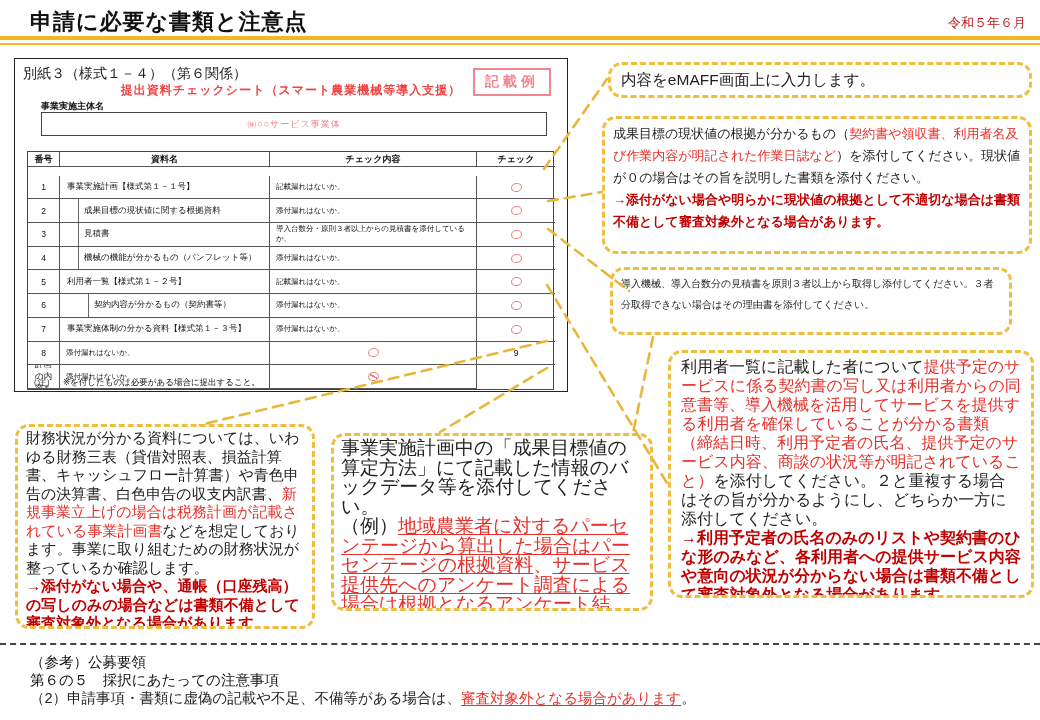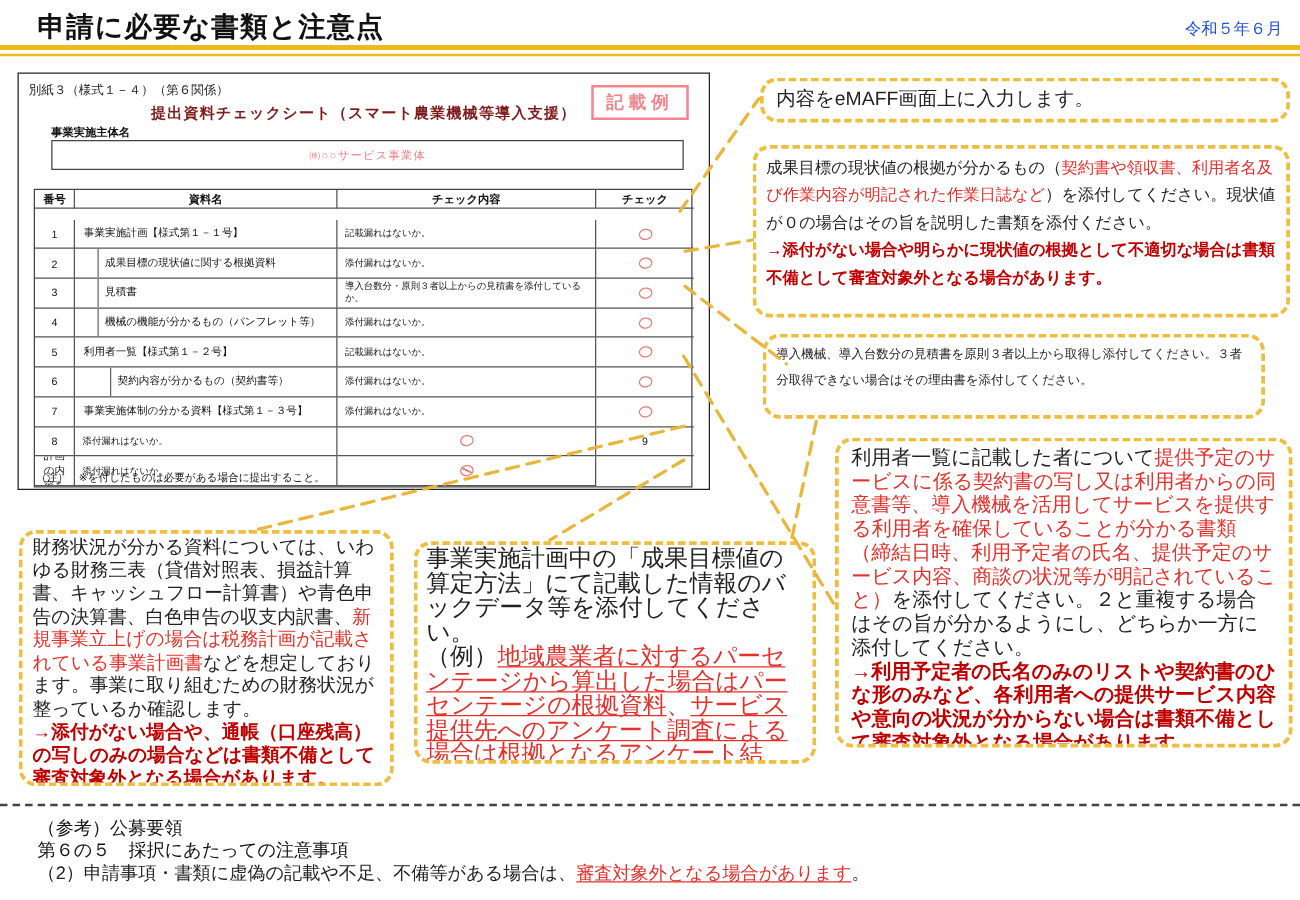--- a/index.html
+++ b/index.html
@@ -1,29 +1,29 @@
 <!DOCTYPE html>
 <html><head>
 <meta charset="utf-8">
 <style>
   * { box-sizing: border-box; margin: 0; padding: 0; }
   body { background:#fff; font-family:"Liberation Sans","DejaVu Sans",sans-serif; }
   .stage { position:relative; width:1040px; height:720px; background:#fff; overflow:hidden; }
 
   
   .page-title { position:absolute; left:30px; top:7px; font-size:22px; font-weight:bold; color:#111; letter-spacing:1px; }
-  .page-date { position:absolute; right:14px; top:14px; font-size:13px; color:#1d4ed8; }
+  .page-date { position:absolute; right:14px; top:14px; font-size:13px; color:#b91c1c; }
   .gold-line-thick { position:absolute; left:0; top:36px; width:1040px; height:4px; background:#EFB920; }
   .gold-line-thin  { position:absolute; left:0; top:43px; width:1040px; height:2px; background:#EFB920; }
 
   
   .doc { position:absolute; left:14px; top:58px; width:554px; height:334px; background:#fff; border:1.5px solid #222; }
-  .doc-ref { position:absolute; left:8px; top:6px; font-size:10px; color:#222; }
+  .doc-ref { position:absolute; left:8px; top:6px; font-size:14px; color:#222; }
   .stamp { position:absolute; right:16px; top:9px; border:2px solid #F2858D; color:#F2858D; font-size:14px; font-weight:bold; letter-spacing:4px; padding:3px 10px; background:#fff; }
-  .doc-title { position:absolute; left:0; top:23px; width:100%; text-align:center; font-size:12px; font-weight:bold; color:#7f1d1d; letter-spacing:1px; }
+  .doc-title { position:absolute; left:0; top:23px; width:100%; text-align:center; font-size:12px; font-weight:bold; color:#ef4444; letter-spacing:1px; }
   .entity-label { position:absolute; left:26px; top:41px; font-size:9px; font-weight:bold; color:#111; }
   .entity-box { position:absolute; left:26px; top:53px; width:506px; height:24px; border:1px solid #444; display:flex; align-items:center; justify-content:center; }
   .entity-box span { font-size:9px; color:#F08088; letter-spacing:1px; }
 
   .ctable { position:absolute; left:12px; top:92px; width:527px; border:1.2px solid #444; display:grid; grid-template-columns:32px 210px 207px 78px; grid-auto-rows:23.7px; background:#fff; }
   .ctable .hc { height:15px; }
   .cell { border-right:1px solid #555; border-bottom:1px solid #555; display:flex; align-items:center; font-size:8.5px; color:#111; overflow:hidden; }
   .cell:nth-child(4n) { border-right:none; }
   .hc { font-weight:bold; font-size:9px; justify-content:center; }
   .c-no { justify-content:center; }

